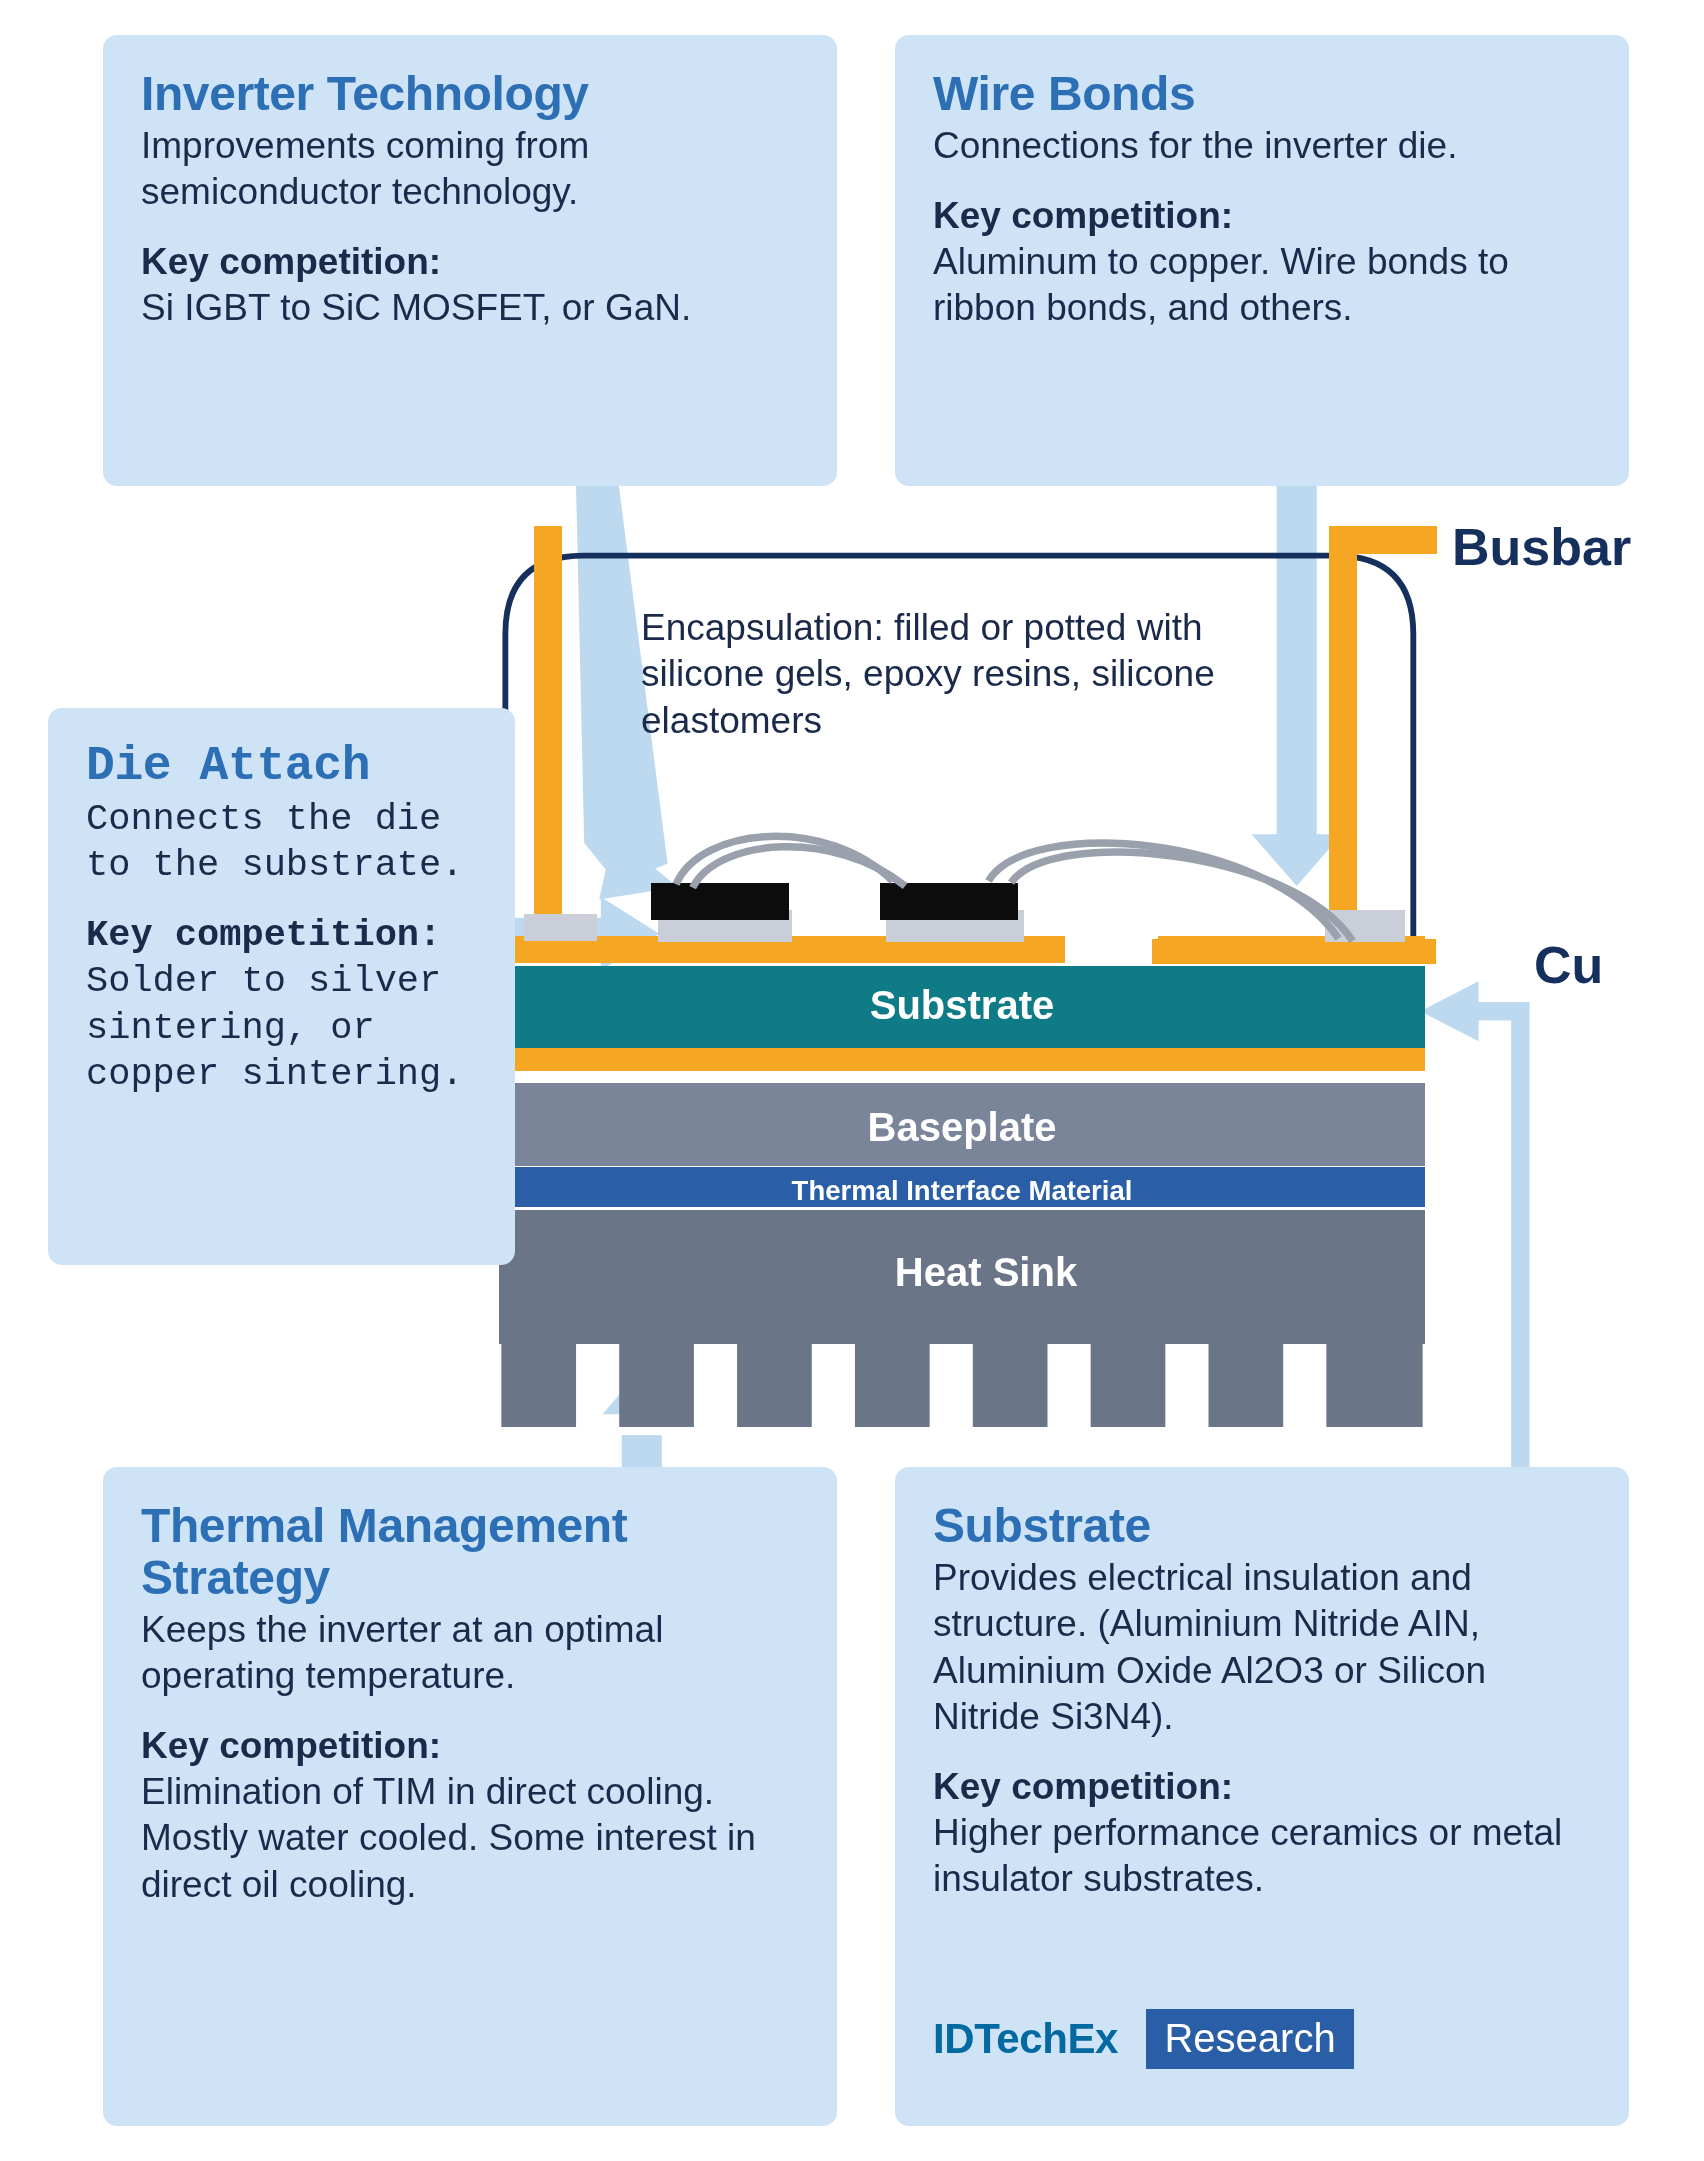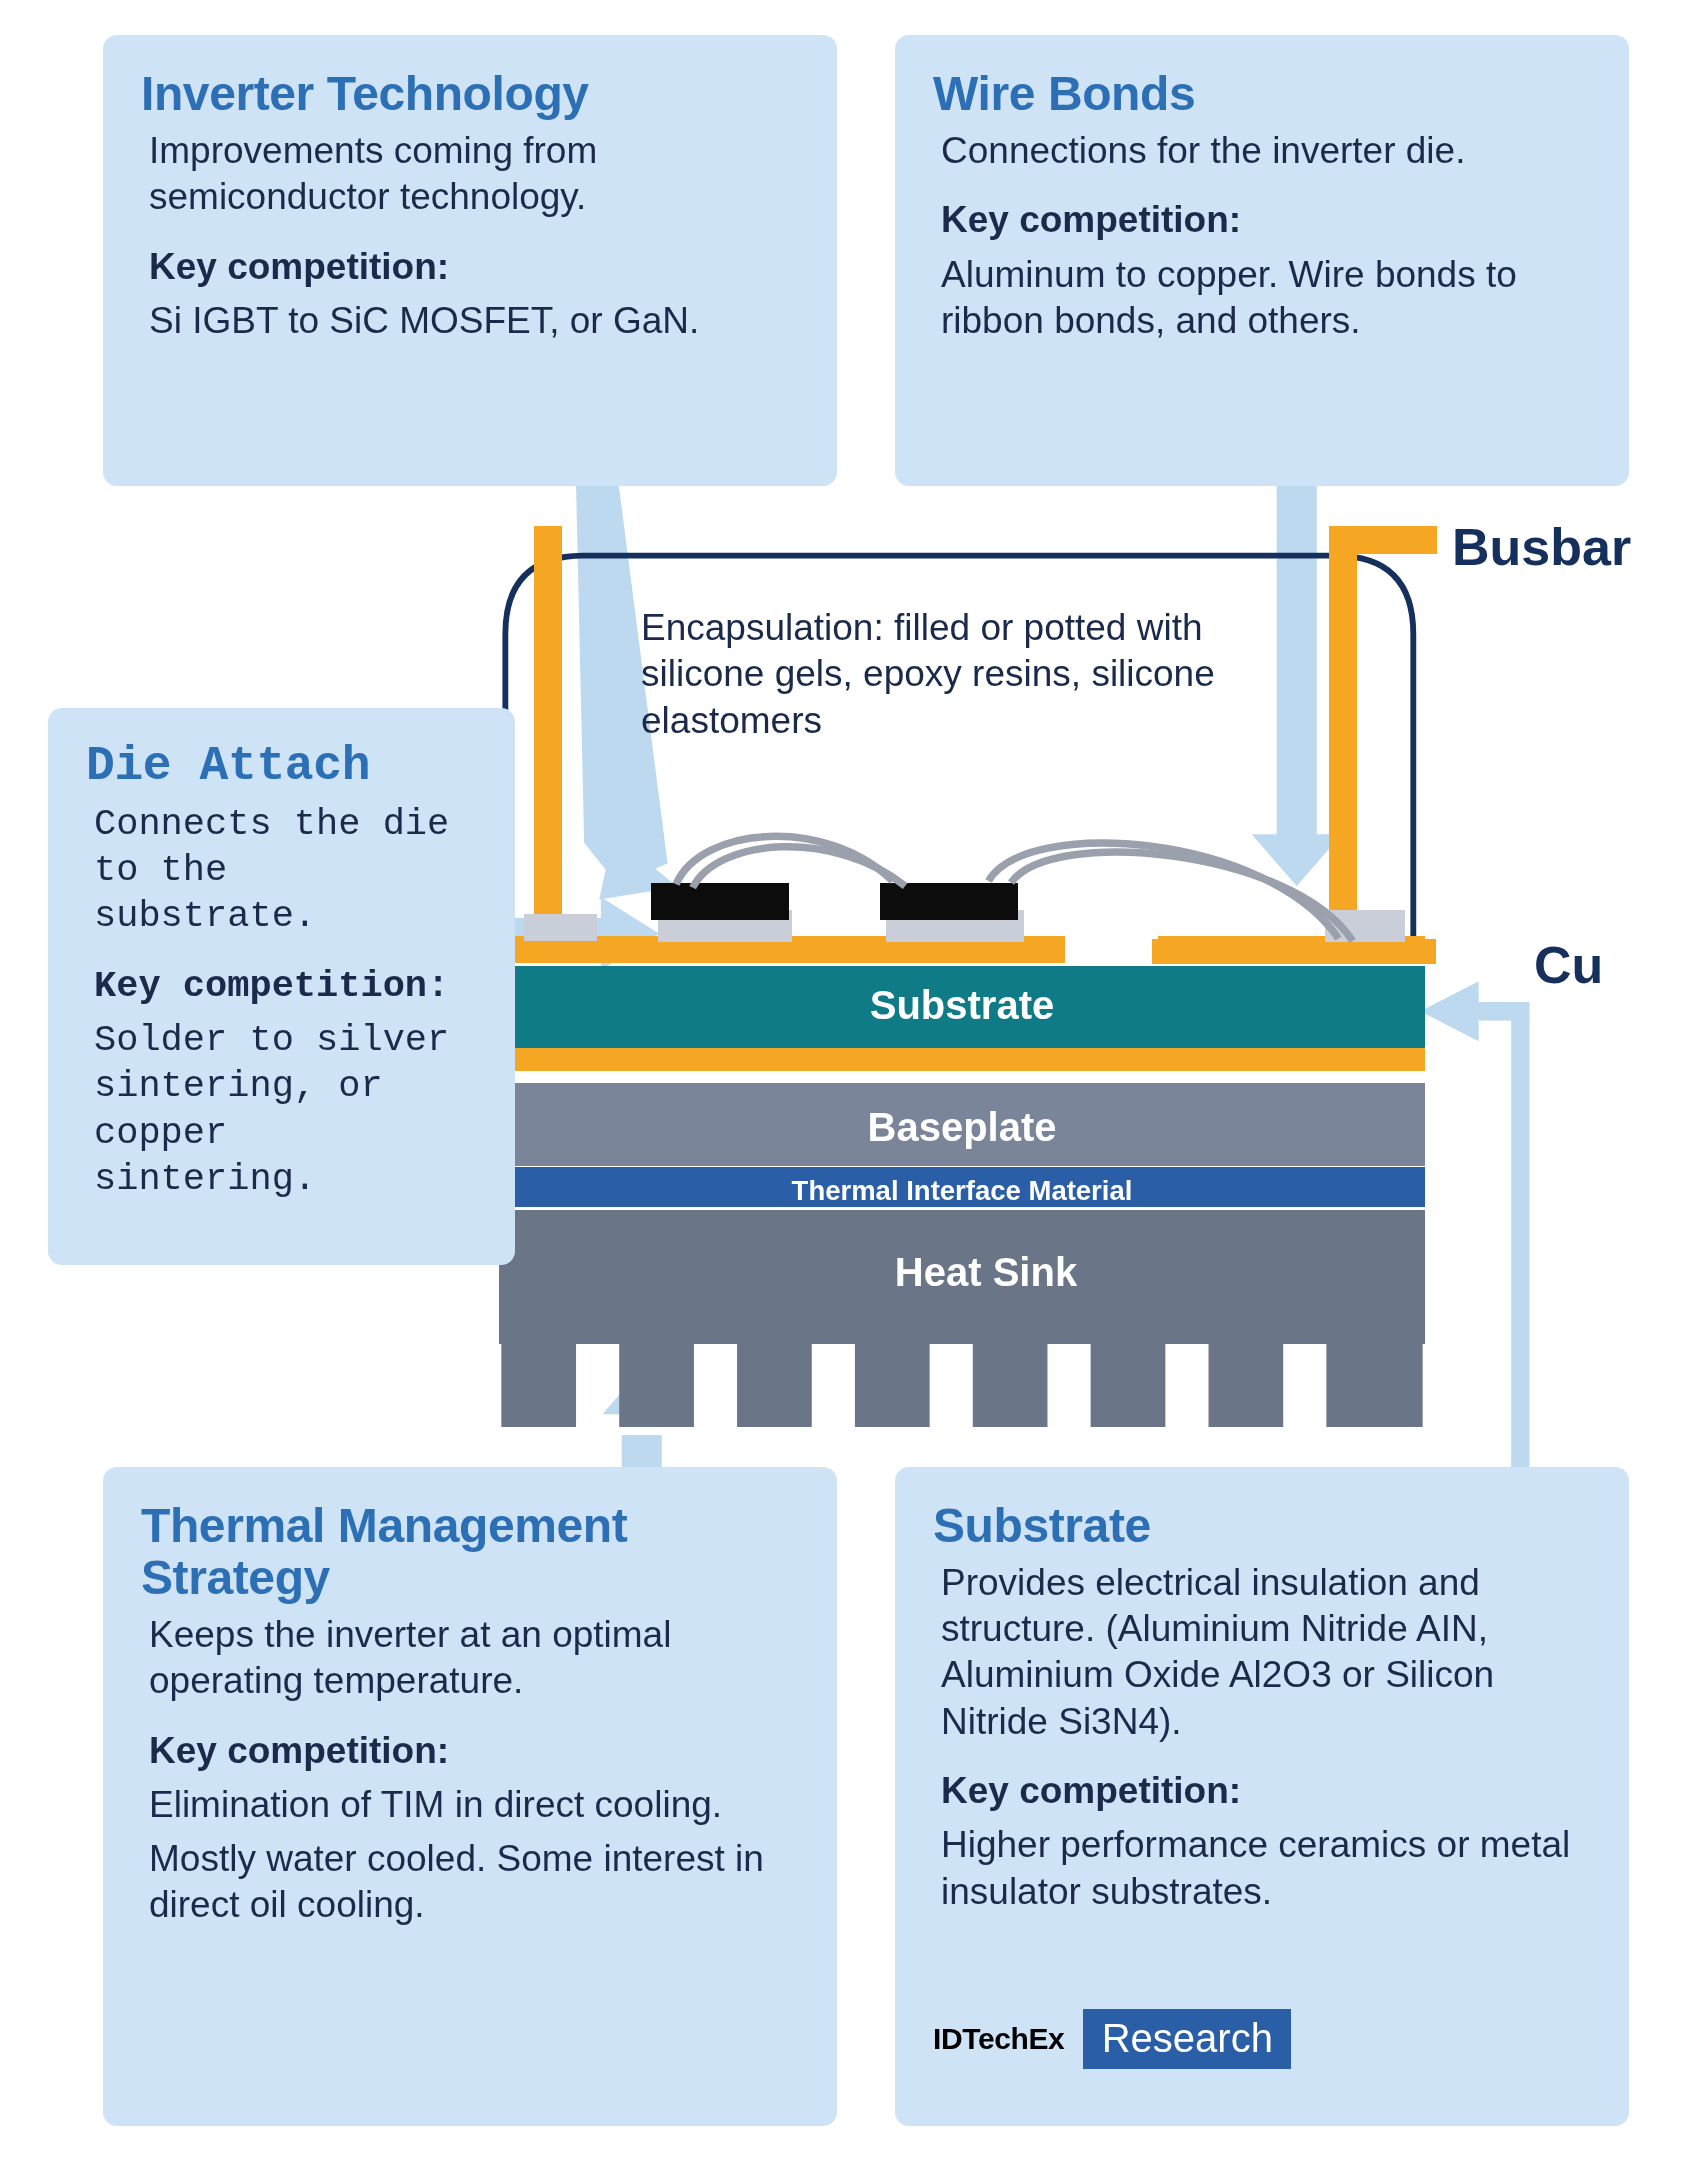--- a/index.html
+++ b/index.html
@@ -2,39 +2,39 @@
 <html style="font-size:13.4px"><head>
 <meta charset="utf-8">
 <style>
   html,body{margin:0;padding:0;background:#ffffff;}
   body{width:1704px;height:2161px;position:relative;font-family:"Liberation Sans",sans-serif;overflow:hidden;}
   .stage{position:absolute;left:0;top:0;width:1704px;height:2161px;}
 
   
   .card{position:absolute;background:#cfe3f7;border-radius:14px;box-sizing:border-box;padding:33px 38px;}
   .card h2{margin:0 0 3.3px 0;color:#2c6fb5;font-size:48px;line-height:1.08;font-weight:bold;letter-spacing:-0.4px;}
-  .card p{margin:8px;color:#1b2a4a;font-size:37px;line-height:1.25;}
+  .card p{margin:0;color:#1b2a4a;font-size:37px;line-height:1.25;}
   .card p.sp{margin-top:23.4px;}
   .card b{font-weight:bold;color:#1b2a4a;}
 
   
   .arrow{position:absolute;}
   svg{display:block;overflow:visible;}
 
   
   .stack{position:absolute;}
   .label{position:absolute;color:#ffffff;font-weight:bold;text-align:center;width:100%;}
 
   .busbar-label{position:absolute;color:#15305c;font-size:52px;font-weight:bold;}
   .cu-label{position:absolute;color:#15305c;font-size:52px;font-weight:bold;}
   .encap{position:absolute;color:#1b2a4a;font-size:37px;line-height:1.25;}
 
   
   .logo{position:absolute;display:flex;align-items:stretch;}
-  .logo .idt{color:#000000;font-size:30px;font-weight:bold;letter-spacing:-0.4px;padding-right:19px;display:flex;align-items:center;}
+  .logo .idt{color:#0369a1;font-size:42px;font-weight:bold;letter-spacing:-0.4px;padding-right:28px;display:flex;align-items:center;}
   .logo .res{background:#2a5fa8;color:#ffffff;font-size:40px;padding:6.7px 18.4px 8.3px 18.4px;display:flex;align-items:center;}
 </style>
 </head>
 <body>
 
 <div class="stage">
 
   <svg class="arrow" style="left:0;top:0;width:1704px;height:2161px;" viewBox="0 0 2042 2590" width="1704" height="2161">
 
     <polygon points="690,570 740,570 800,1035 740,1060 700,1010" fill="#bcd9f0"></polygon>

